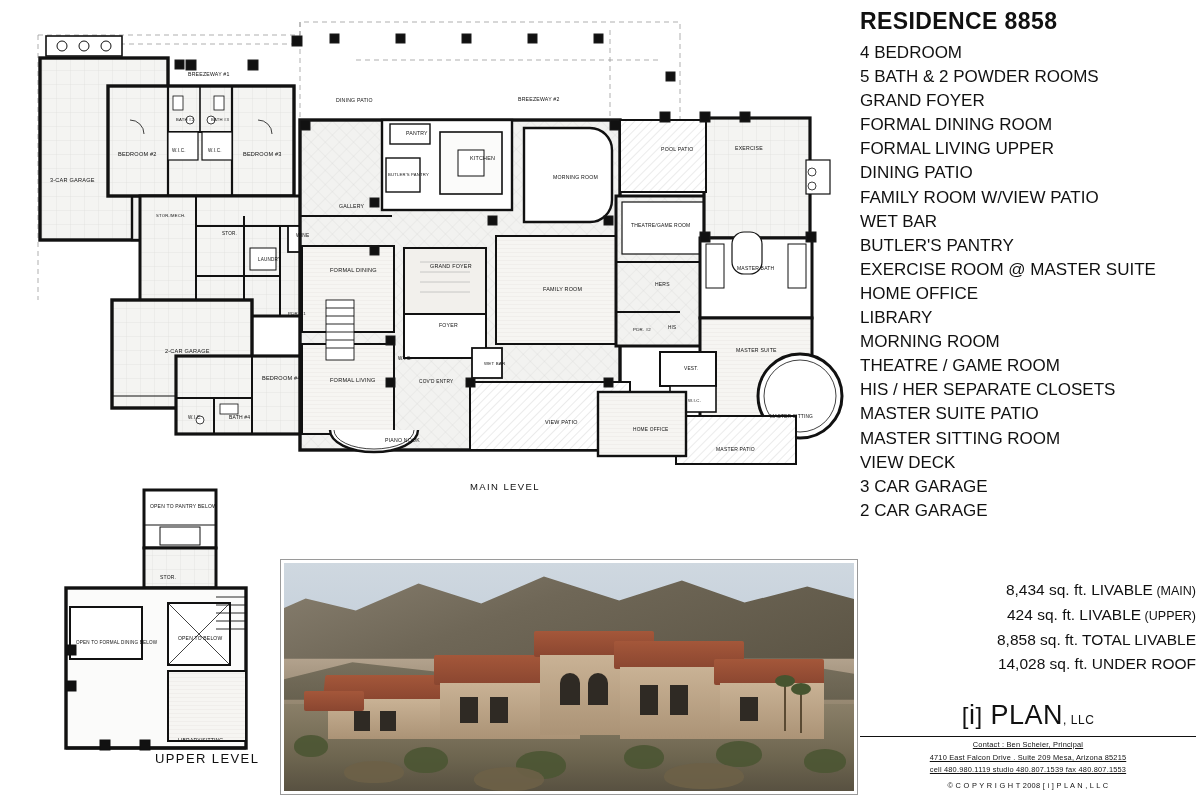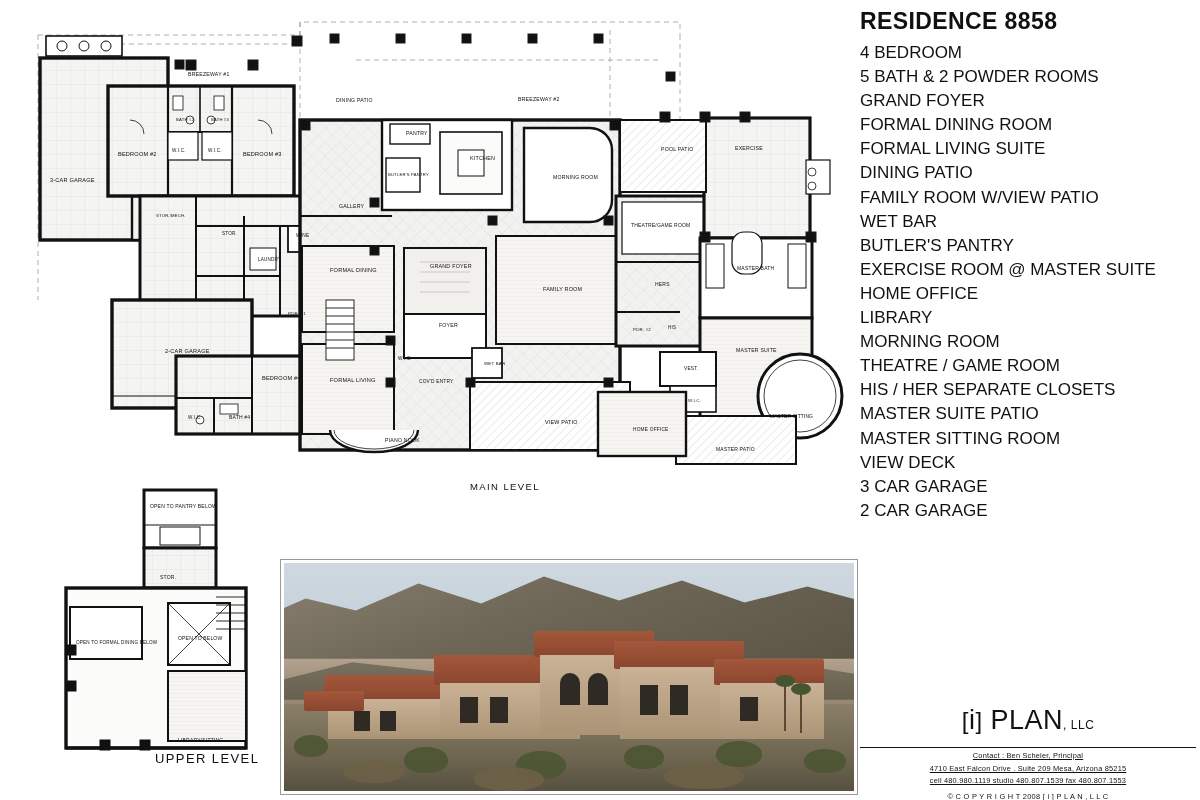--- a/index.html
+++ b/index.html
@@ -12,21 +12,21 @@
   #features ul{list-style:none;margin:0;padding:0;}
   #features li{font-size:17px;line-height:24.1px;white-space:nowrap;}
 
   
   #areas{position:absolute;left:840px;top:578px;width:356px;text-align:right;}
   #areas div{font-size:15.5px;line-height:24px;white-space:nowrap;}
   #areas .sm{font-size:12.5px;}
 
   
   #logo{position:absolute;left:860px;top:700px;width:336px;text-align:center;}
-  #logo .brand{font-size:27px;letter-spacing:.5px;line-height:41px;}
+  #logo .brand{font-size:27px;letter-spacing:.5px;line-height:30px;}
   #logo .brand .llc{font-size:12px;letter-spacing:.5px;}
   #logo .brand .bk{font-size:24px;}
   #logo .contact{font-size:7.4px;line-height:9.6px;margin-top:3px;letter-spacing:.2px;text-decoration:underline;}
   #logo .copy{font-size:7.4px;margin-top:6px;letter-spacing:.3px;}
   #logo .rule{height:1px;background:#111;margin:1px 0 3px 0;}
 
   
   #photo{position:absolute;left:281px;top:560px;width:570px;height:228px;
          border:3px solid #fff;box-shadow:0 0 0 1px #9a9a9a;overflow:hidden;background:#b9c4cf;}
   .ph-sky{position:absolute;inset:0;background:linear-gradient(#cfd8e0 0%,#c8d2dc 22%,#b9a893 38%,#9d8e79 55%,#8d8068 70%,#7e7360 100%);}
@@ -375,39 +375,45 @@
     <div class="shrub" style="left:380px;top:200px;width:80px;height:26px;background:#6d6047;"></div>
   </div>
 
   <div id="features">
     <h1>RESIDENCE 8858</h1>
     <ul id="feature-ul">
         <li>4 BEDROOM</li>
         <li>5 BATH &amp; 2 POWDER ROOMS</li>
         <li>GRAND FOYER</li>
         <li>FORMAL DINING ROOM</li>
-        <li>FORMAL LIVING SUITE</li>
+        <li>FORMAL LIVING UPPER</li>
         <li>DINING PATIO</li>
         <li>FAMILY ROOM W/VIEW PATIO</li>
         <li>WET BAR</li>
         <li>BUTLER'S PANTRY</li>
         <li>EXERCISE ROOM @ MASTER SUITE</li>
         <li>HOME OFFICE</li>
         <li>LIBRARY</li>
         <li>MORNING ROOM</li>
         <li>THEATRE / GAME ROOM</li>
         <li>HIS / HER SEPARATE CLOSETS</li>
         <li>MASTER SUITE PATIO</li>
         <li>MASTER SITTING ROOM</li>
         <li>VIEW DECK</li>
         <li>3 CAR GARAGE</li>
         <li>2 CAR GARAGE</li>
       </ul>
   </div>
 
+  <div id="areas">
+      <div><span>8,434 sq. ft. LIVABLE</span><span class="sm"> (MAIN)</span></div>
+      <div><span>424 sq. ft. LIVABLE</span><span class="sm"> (UPPER)</span></div>
+      <div><span>8,858 sq. ft. TOTAL LIVABLE</span></div>
+      <div><span>14,028 sq. ft. UNDER ROOF</span></div>
+    </div>
 
   <div id="logo">
     <div class="brand">
       <span class="bk">[</span><span>i</span><span class="bk">]</span>&nbsp;<span>PLAN</span><span class="llc">, LLC</span>
     </div>
     <div class="rule"></div>
     <div class="contact">Contact :  Ben Scheier, Principal</div>
     <div class="contact">4710 East Falcon Drive .  Suite 209    Mesa, Arizona 85215</div>
     <div class="contact">cell 480.980.1119   studio 480.807.1539    fax 480.807.1553</div>
     <div class="copy">©  C O P Y R I G H T  2008  [ i ]  P L A N ,  L L C</div>

